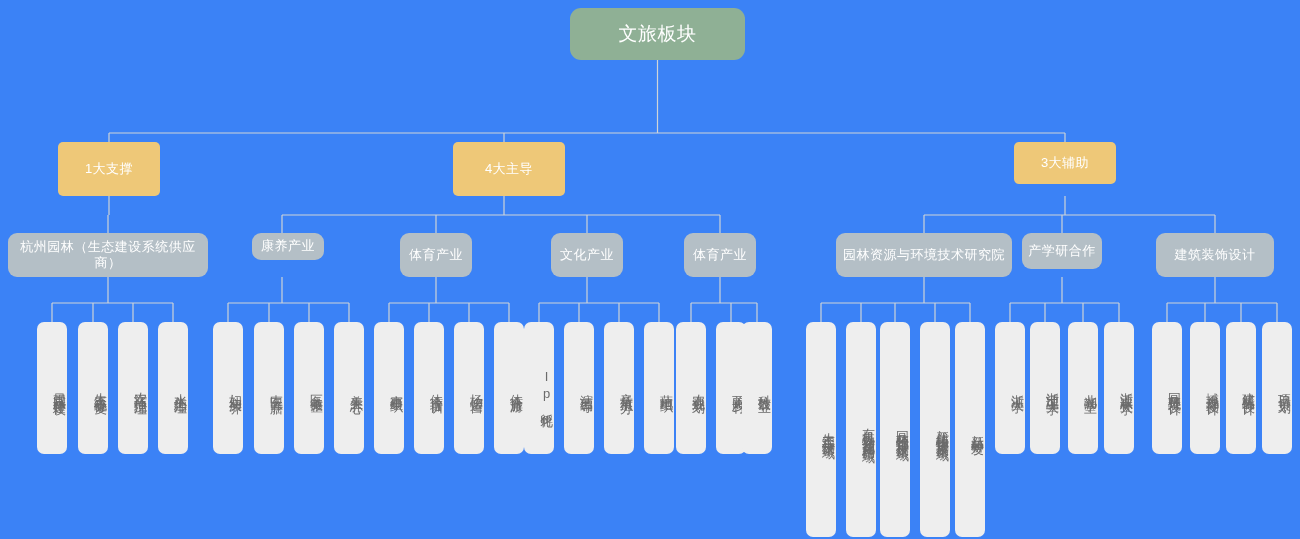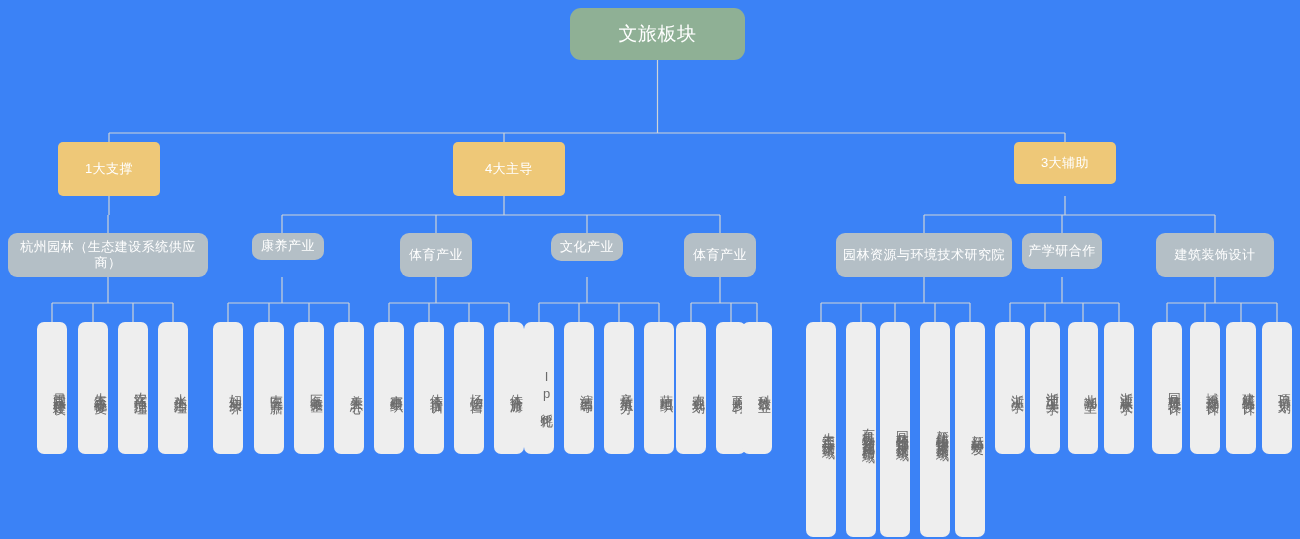--- a/index.html
+++ b/index.html
@@ -145,21 +145,21 @@
       <line x1="1277" y1="303" x2="1277" y2="322" stroke="#cfd4d8" stroke-width="1.2"></line>
     </svg>
   <div id="nodes">
       <div class="node root" style="left: 570px; top: 8px; width: 175px; height: 52px;">文旅板块</div>
       <div class="node tier2" style="left: 58px; top: 142px; width: 102px; height: 54px;">1大支撑</div>
       <div class="node tier2" style="left: 453px; top: 142px; width: 112px; height: 54px;">4大主导</div>
       <div class="node tier2" style="left: 1014px; top: 142px; width: 102px; height: 42px;">3大辅助</div>
       <div class="node tier3" style="left: 8px; top: 233px; width: 200px; height: 44px;">杭州园林（生态建设系统供应商）</div>
       <div class="node tier3" style="left: 252px; top: 233px; width: 72px; height: 27px;">康养产业</div>
       <div class="node tier3" style="left: 400px; top: 233px; width: 72px; height: 44px;">体育产业</div>
-      <div class="node tier3" style="left: 551px; top: 233px; width: 72px; height: 28px; border-radius: 10px;">文化产业</div>
+      <div class="node tier3" style="left: 551px; top: 233px; width: 72px; height: 44px;">文化产业</div>
       <div class="node tier3" style="left: 684px; top: 233px; width: 72px; height: 44px;">体育产业</div>
       <div class="node tier3" style="left: 836px; top: 233px; width: 176px; height: 44px;">园林资源与环境技术研究院</div>
       <div class="node tier3" style="left: 1022px; top: 233px; width: 80px; height: 36px;">产学研合作</div>
       <div class="node tier3" style="left: 1156px; top: 233px; width: 118px; height: 44px;">建筑装饰设计</div>
       <div class="node leaf" style="left: 37px; top: 322px; width: 30px; height: 132px;">
         <span class="leaf-text">景观园林建设</span>
       </div>
       <div class="node leaf" style="left: 78px; top: 322px; width: 30px; height: 132px;">
         <span class="leaf-text">生态系统修复</span>
       </div>

